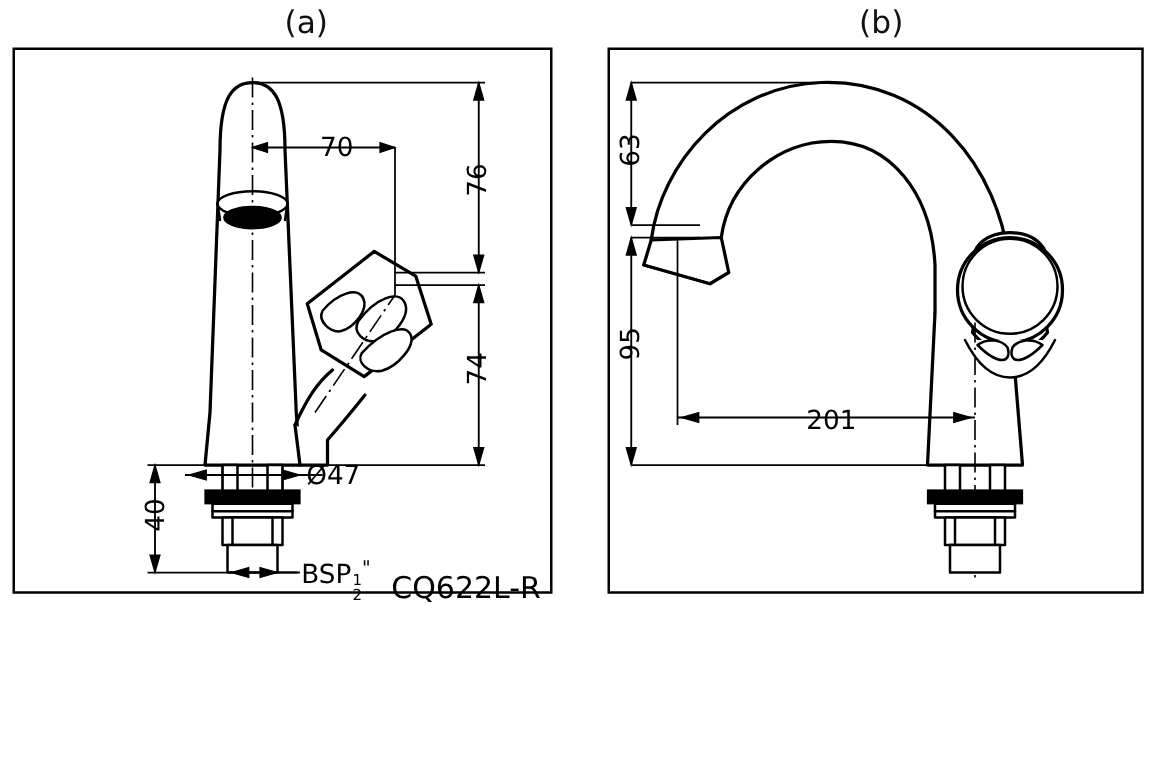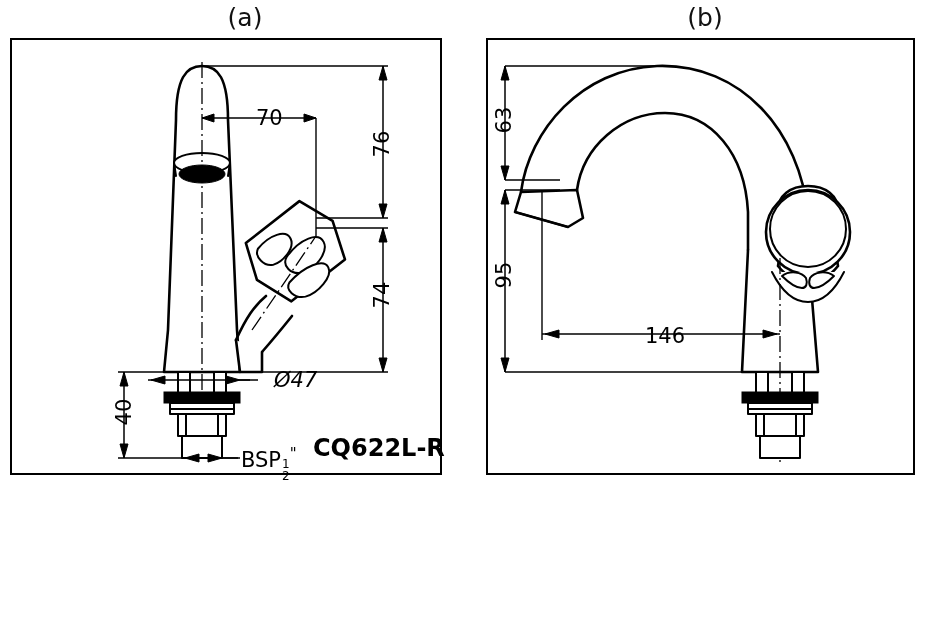--- a/index.html
+++ b/index.html
@@ -140,30 +140,30 @@
     <line class="dimline" x1="182" y1="458" x2="238" y2="458"></line>
     <path class="solidblk" d="M 185,458 L 199,454 L 199,462 Z"></path>
     <path class="solidblk" d="M 222,458 L 208,454 L 208,462 Z"></path>
     <line class="dimline" x1="222" y1="458" x2="240" y2="458"></line>
   </svg>
 
   <div class="dimtext" style="left:256px;top:106px;">70</div>
   <div class="dimtext vert" style="left:367px;top:132px;width:30px;text-align:center;">76</div>
   <div class="dimtext vert" style="left:367px;top:283px;width:30px;text-align:center;">74</div>
   <div class="dimtext vert" style="left:109px;top:400px;width:30px;text-align:center;">40</div>
-  <div class="dimtext" style="left:274px;top:368px;font-style:italic;">Ø47</div>
+  <div class="dimtext" style="left:245px;top:368px;">Ø47</div>
 
   <div class="bsp" style="left:241px;top:445px;">
     <span>BSP</span><span class="frac">
         <span>1</span>
         <span>2</span>
       </span><span style="vertical-align:0.5em;font-size:15px;">"</span>
   </div>
 
-  <div class="modeltext" style="left:313px;top:434px;font-weight:bold;">CQ622L-R</div>
+  <div class="modeltext" style="left:313px;top:456px;">CQ622L-R</div>
 
   <div class="frame" id="frame-b"></div>
 
   <svg class="draw" id="svg-b" width="925" height="621">
 
     <path class="outline" d="
       M 521,192
       C 529,130 582,69 657,66
       C 742,63 800,132 808,215
       L 808,250"></path>
@@ -224,16 +224,16 @@
     <path class="solidblk" d="M 505,372 L 501,358 L 509,358 Z"></path>
 
     <line class="extline" x1="542" y1="190" x2="542" y2="340"></line>
     <line class="dimline" x1="542" y1="334" x2="780" y2="334"></line>
     <path class="solidblk" d="M 545,334 L 559,330 L 559,338 Z"></path>
     <path class="solidblk" d="M 777,334 L 763,330 L 763,338 Z"></path>
   </svg>
 
   <div class="dimtext vert" style="left:489px;top:108px;width:30px;text-align:center;">63</div>
   <div class="dimtext vert" style="left:489px;top:263px;width:30px;text-align:center;">95</div>
-  <div class="dimtext" style="left:645px;top:324px;">146</div>
+  <div class="dimtext" style="left:645px;top:324px;">201</div>
 
 
 </div>
 
 </body></html>

